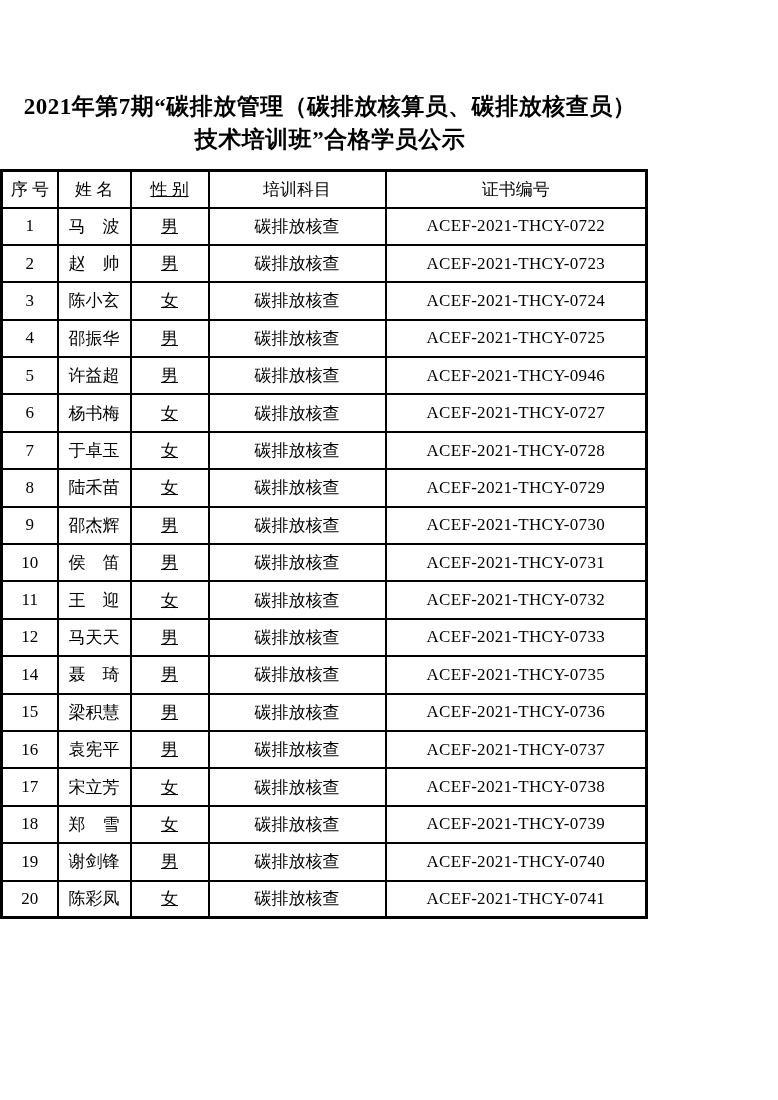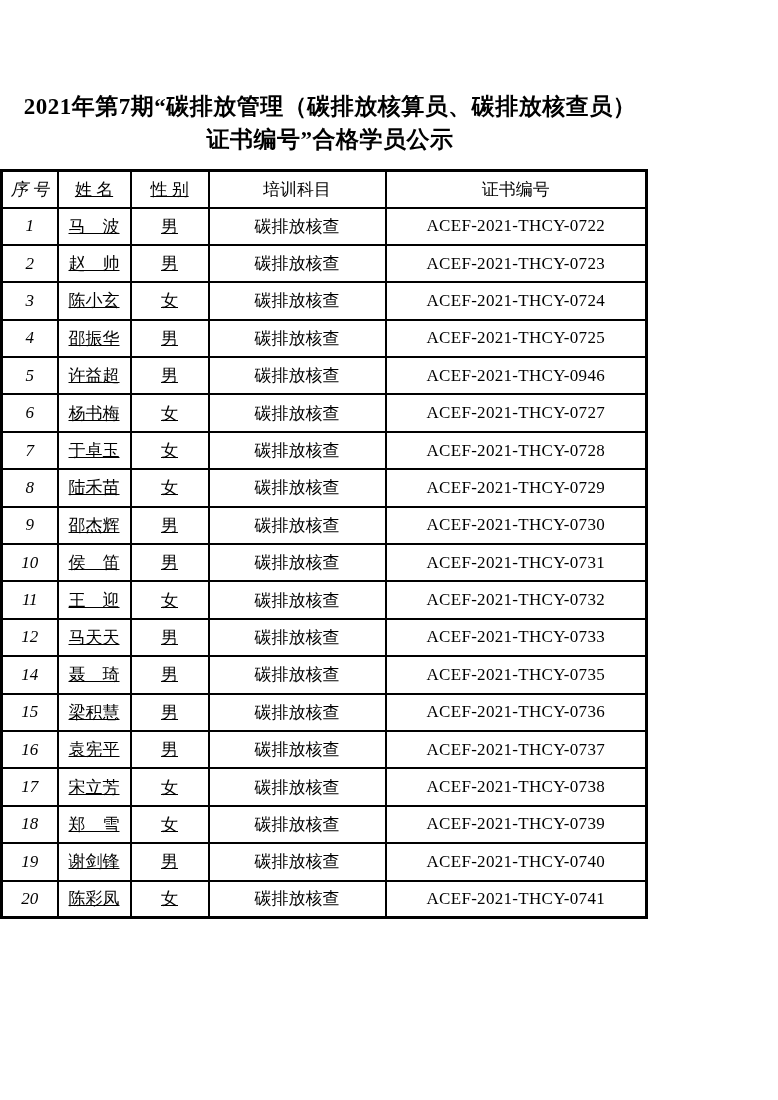--- a/index.html
+++ b/index.html
@@ -40,35 +40,35 @@
     vertical-align: middle;
     font-size: 17px;
     font-weight: normal;
     font-family: "Liberation Serif", serif;
     padding: 0 2px;
     overflow: hidden;
     white-space: nowrap;
   }
   table.roster th { height: 37px; }
   table.roster td { height: 37.4px; }
-  .col-no      { width: 56px; font-style: italic;  }
-  .col-name    { width: 73px; text-decoration: underline;  }
+  .col-no      { width: 56px;  }
+  .col-name    { width: 73px;  }
   .col-gender  { width: 78px; text-decoration: underline;  }
   .col-subject { width: 177px; }
   .col-cert    { width: 261px; }
   td.col-cert  { letter-spacing: 0.3px; margin-top: 8px; }
 </style>
 </head>
 <body>
 
 <div class="page">
 
   <div class="doc-title">
     <div>2021年第7期“碳排放管理（碳排放核算员、碳排放核查员）</div>
-    <div>证书编号”合格学员公示</div>
+    <div>技术培训班”合格学员公示</div>
   </div>
 
   <table class="roster">
     <thead>
       <tr>
         <th class="col-no">序 号</th>
         <th class="col-name">姓 名</th>
         <th class="col-gender">性 别</th>
         <th class="col-subject">培训科目</th>
         <th class="col-cert">证书编号</th>

